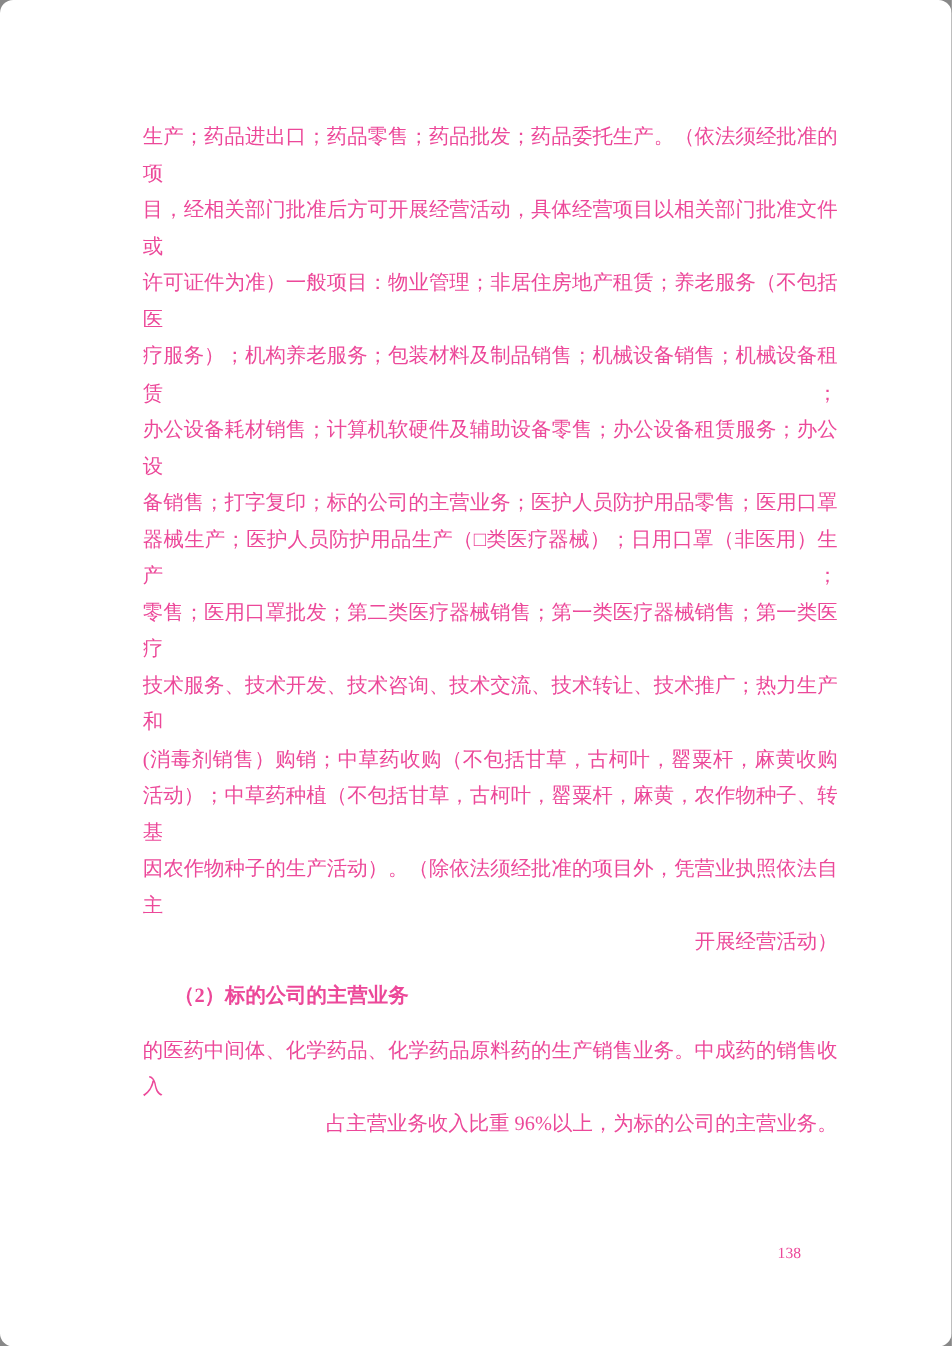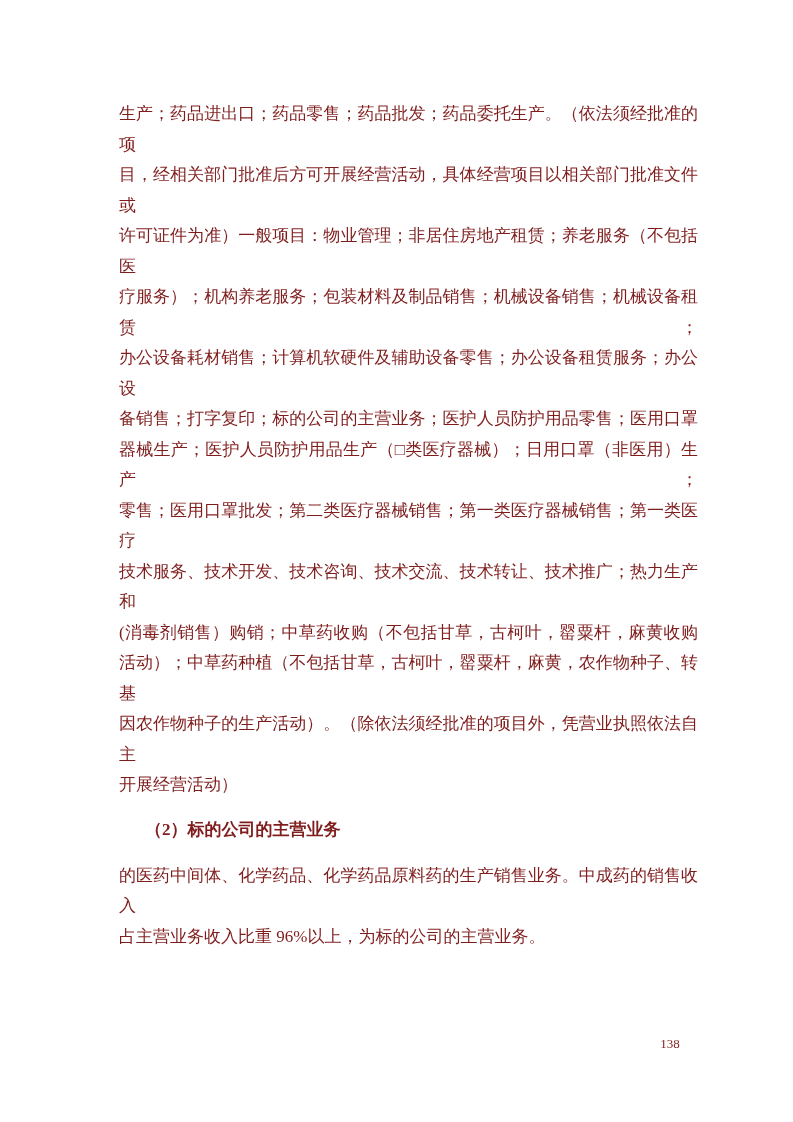--- a/index.html
+++ b/index.html
@@ -2,53 +2,54 @@
 <html><head>
 <meta charset="utf-8">
 <style>
   html,body{margin:0;padding:0;background:#888;}
   .page{
     position:relative;
     width:793px;height:1122px;
     background:#ffffff;
     margin:0 auto;
     font-family:"Liberation Serif","DejaVu Serif",serif;
-    color:#7f1d1d;
+    color:#ec4899;
     overflow:hidden;
+    border-radius:11px;
   }
   .content{
     position:absolute;
     left:119px;top:99px;
     width:579px;
   }
   .body-line{
     font-size:17px;
     line-height:30.5px;
     white-space:nowrap;
     letter-spacing:0;
+    text-align:right;
   }
   .just{
     white-space:normal;
     text-align:justify;
     text-align-last:justify;
   }
   .indent{text-indent:34px;}
   .section-heading{
     margin-top:17px;
     font-size:17px;
     font-weight:bold;
     line-height:24px;
     text-indent:26px;
   }
   .para2{margin-top:19px;}
   .page-number{
     position:absolute;
     left:648px;top:1036px;
     width:44px;
-    text-align:center;
     font-size:13px;
   }
 </style>
 </head>
 <body>
 
 <div class="page">
   <div class="content">
 
     <div>

